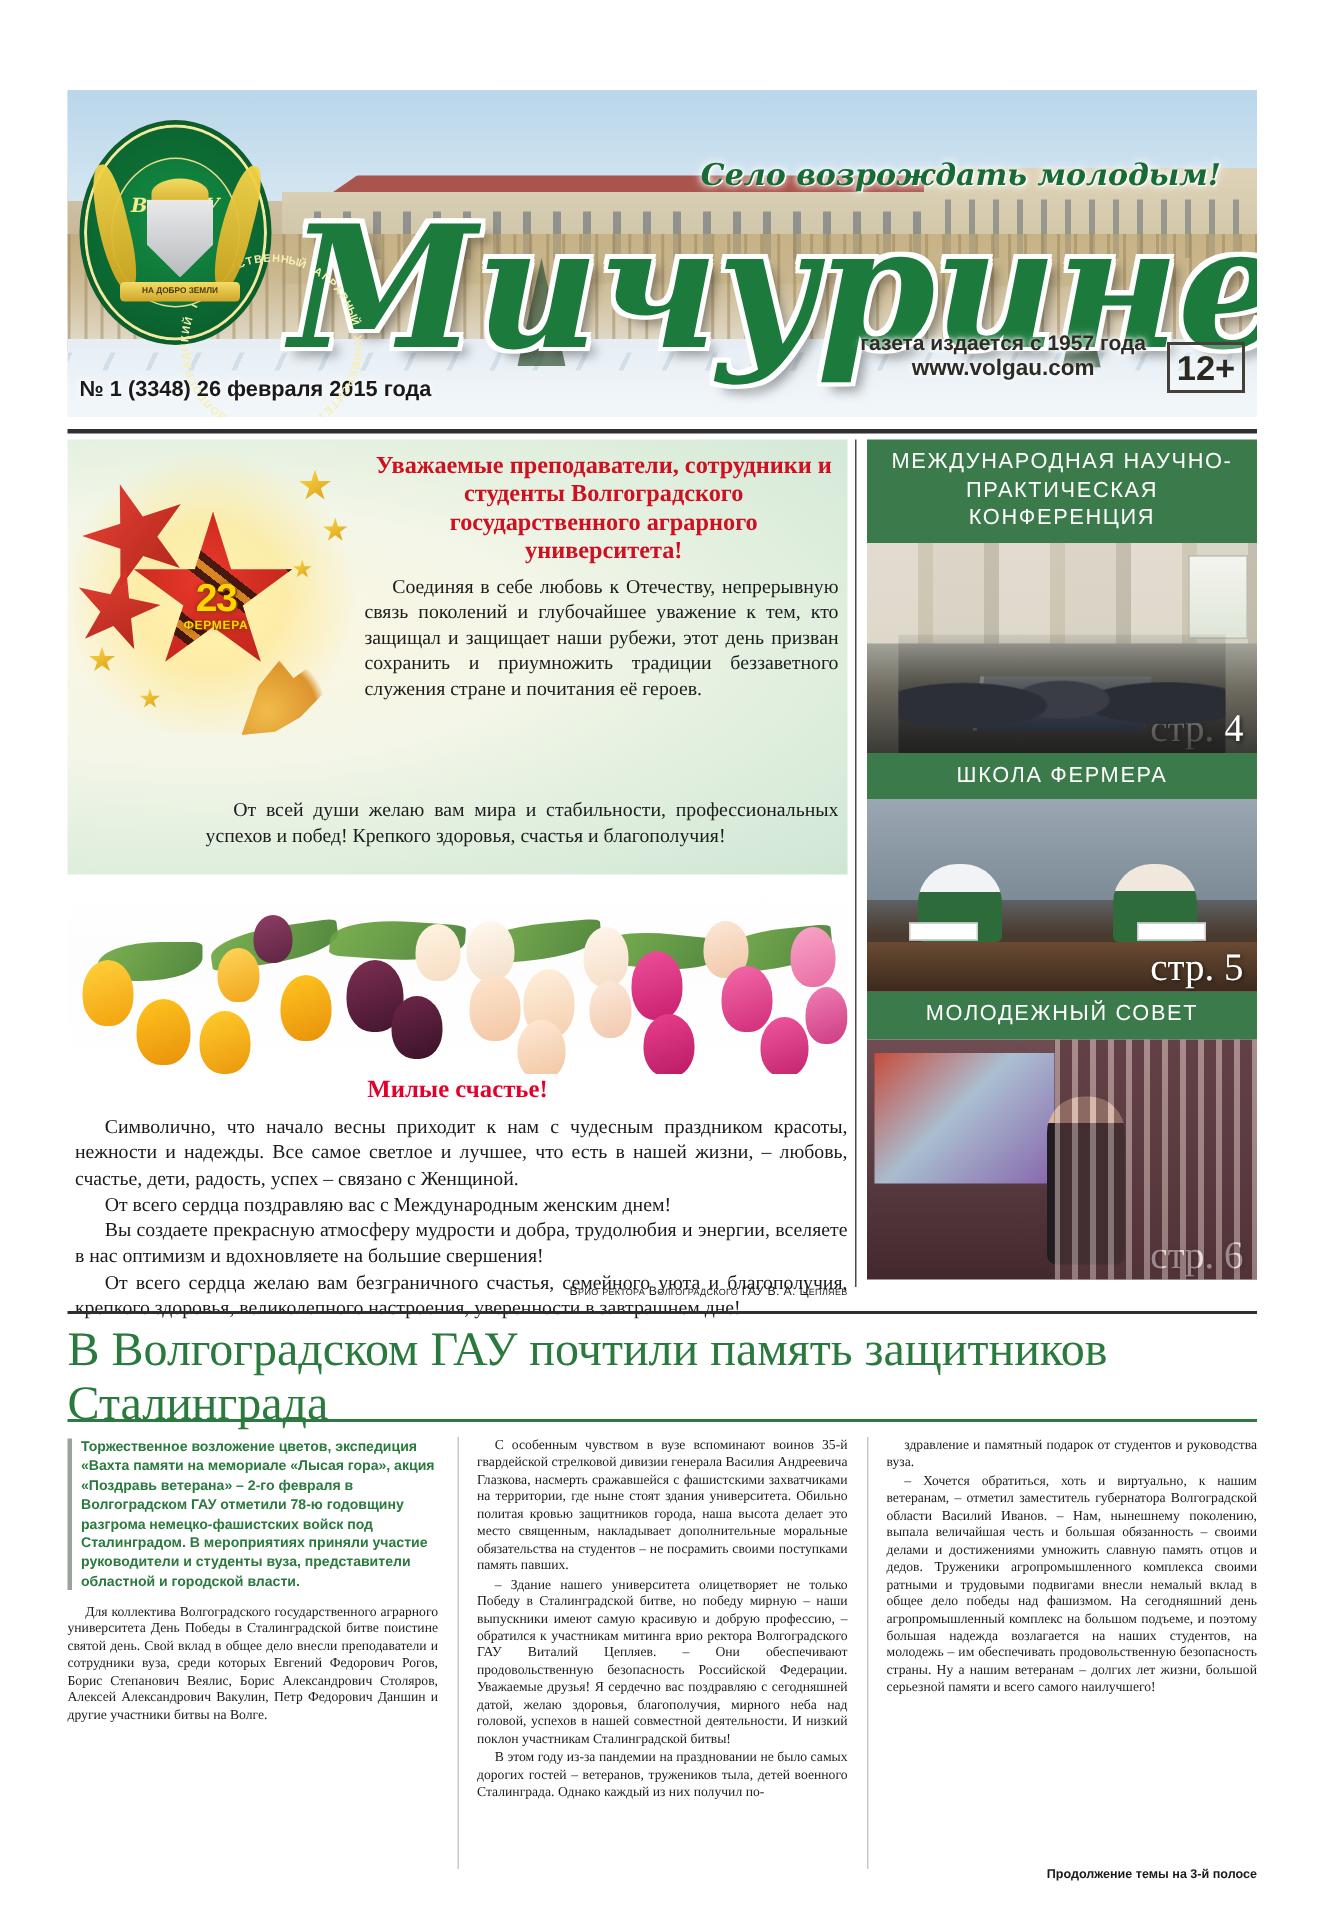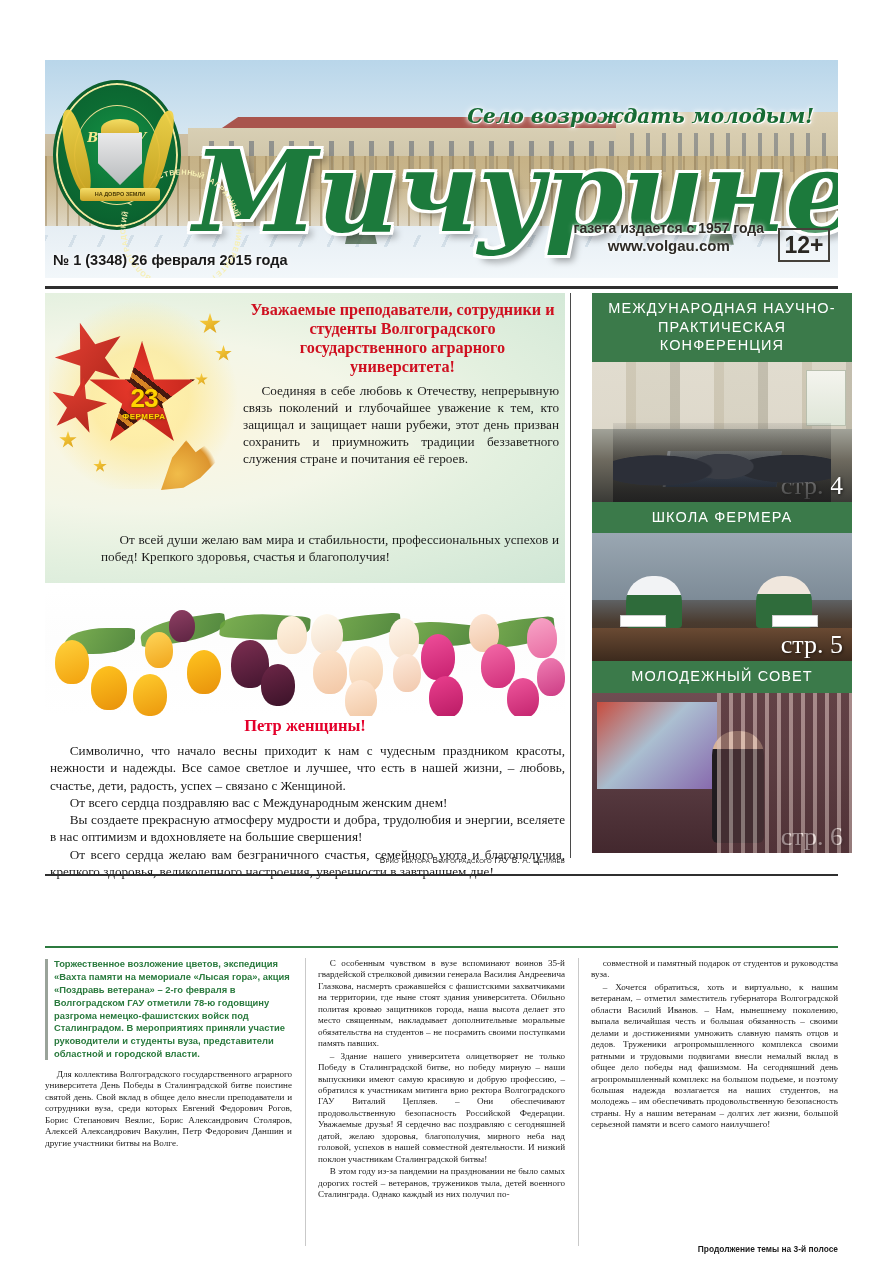--- a/index.html
+++ b/index.html
@@ -249,21 +249,21 @@
     position:absolute; left:198px; top:90px; width:316px;
     font-size:13.2px; line-height:1.28; color:#1c1c1c;
     text-align:justify; text-justify:inter-word;
   }
   .greet-body p{ text-indent:1.4em; margin-bottom:1px; }
   .greet-body2{
     position:absolute; left:56px; top:238px; width:458px;
     font-size:13.2px; line-height:1.3; color:#1c1c1c;
     text-align:justify;
   }
-  .greet-body2 p{ text-indent:1.4em; }
+  .greet-body2 p{ text-indent:1.4em;margin-left:36px; }
 
   
   .flowers{
     position:absolute; left:45px; top:588px; width:520px; height:128px;
     background: linear-gradient(to bottom,#ffffff 0%, #fdfdfd 40%, #ffffff 100%);
     overflow:hidden;
   }
   .tulip{ position:absolute; border-radius:50% 50% 45% 45%; }
   .tleaf{
     position:absolute; background: linear-gradient(120deg,#6fa83f,#3f7a2a);
@@ -281,21 +281,21 @@
     font-size:13.2px; line-height:1.31; color:#1a1a1a; text-align:justify;
   }
   .women-body p{ text-indent:1.5em; }
   .sign{
     position:absolute; left:45px; top:856px; width:520px; text-align:right;
     font-family:"Liberation Sans", sans-serif;
     font-size:8.2px; font-variant:small-caps; letter-spacing:.2px; color:#1a1a1a;
   }
 
   
-  .side{ position:absolute; left:592px; top:293px; width:260px; }
+  .side{ position:absolute; left:578px; top:293px; width:260px; }
   .side-band{
     background:#3b7a4a; color:#fff;
     font-family:"Liberation Sans", sans-serif;
     text-align:center; letter-spacing:1.1px;
     font-size:14.5px; line-height:1.28; padding:6px 4px 7px;
     font-weight:400;
   }
   .side-photo{ position:relative; width:260px; overflow:hidden; }
   .pg-label{
     position:absolute; right:9px; bottom:1px;
@@ -541,21 +541,21 @@
     <div class="tulip" style="left:348px;top:66px;width:28px;height:38px;background:linear-gradient(160deg,#fdeadb,#f1c8ad);"></div>
     <div class="tulip" style="left:376px;top:46px;width:34px;height:46px;background:linear-gradient(160deg,#ef4f9a,#c61f6e);"></div>
     <div class="tulip" style="left:384px;top:88px;width:34px;height:42px;background:linear-gradient(160deg,#ea3f8e,#b81a63);"></div>
     <div class="tulip" style="left:424px;top:26px;width:30px;height:38px;background:linear-gradient(160deg,#fde8d8,#f0c5a5);"></div>
     <div class="tulip" style="left:436px;top:56px;width:34px;height:44px;background:linear-gradient(160deg,#f46aa8,#cf2d79);"></div>
     <div class="tulip" style="left:462px;top:90px;width:32px;height:40px;background:linear-gradient(160deg,#ef579d,#c2236d);"></div>
     <div class="tulip" style="left:482px;top:30px;width:30px;height:40px;background:linear-gradient(160deg,#f8a6c8,#e86ba2);"></div>
     <div class="tulip" style="left:492px;top:70px;width:28px;height:38px;background:linear-gradient(160deg,#f07fb4,#cc3b84);"></div>
   </div>
 
-  <div class="women-title">Петр женщины!</div>
+  <div class="women-title">Милые счастье!</div>
   <div class="women-body">
     <p>Символично, что начало весны приходит к нам с чудесным праздником красоты, нежности и надежды. Все самое светлое и лучшее, что есть в нашей жизни, – любовь, счастье, дети, радость, успех – связано с Женщиной.</p>
     <p>От всего сердца поздравляю вас с Международным женским днем!</p>
     <p>Вы создаете прекрасную атмосферу мудрости и добра, трудолюбия и энергии, вселяете в нас оптимизм и вдохновляете на большие свершения!</p>
     <p>От всего сердца желаю вам безграничного счастья, семейного уюта и благополучия, крепкого здоровья, великолепного настроения, уверенности в завтрашнем дне!</p>
   </div>
   <div class="sign">Врио ректора Волгоградского ГАУ В. А. Цепляев</div>
 
   <div class="vrule" style="left:570px; top:293px; height:565px;"></div>
 
@@ -580,39 +580,40 @@
 
     <div class="side-band">МОЛОДЕЖНЫЙ СОВЕТ</div>
     <div class="side-photo ph3">
       <div class="ph3-person"></div>
       <div class="pg-label">стр. 6</div>
     </div>
   </div>
 
   <div class="rule rule-mid"></div>
 
+  <div class="headline">В Волгоградском ГАУ почтили память защитников Сталинграда</div>
 
   <div class="rule rule-green"></div>
 
   <div class="cols">
     <div class="coldiv" style="left:260px;"></div>
     <div class="coldiv" style="left:533px;"></div>
 
     <div class="col col1">
       <div class="lead">Торжественное возложение цветов, экспедиция «Вахта памяти на мемориале «Лысая гора», акция «Поздравь ветерана» – 2-го февраля в Волгоградском ГАУ отметили 78-ю годовщину разгрома немецко-фашистских войск под Сталинградом. В мероприятиях приняли участие руководители и студенты вуза, представители областной и городской власти.</div>
       <p>Для коллектива Волгоградского государственного аграрного университета День Победы в Сталинградской битве поистине святой день. Свой вклад в общее дело внесли преподаватели и сотрудники вуза, среди которых Евгений Федорович Рогов, Борис Степанович Веялис, Борис Александрович Столяров, Алексей Александрович Вакулин, Петр Федорович Даншин и другие участники битвы на Волге.</p>
     </div>
 
     <div class="col col2">
       <p>С особенным чувством в вузе вспоминают воинов 35-й гвардейской стрелковой дивизии генерала Василия Андреевича Глазкова, насмерть сражавшейся с фашистскими захватчиками на территории, где ныне стоят здания университета. Обильно политая кровью защитников города, наша высота делает это место священным, накладывает дополнительные моральные обязательства на студентов – не посрамить своими поступками память павших.</p>
       <p>– Здание нашего университета олицетворяет не только Победу в Сталинградской битве, но победу мирную – наши выпускники имеют самую красивую и добрую профессию, – обратился к участникам митинга врио ректора Волгоградского ГАУ Виталий Цепляев. – Они обеспечивают продовольственную безопасность Российской Федерации. Уважаемые друзья! Я сердечно вас поздравляю с сегодняшней датой, желаю здоровья, благополучия, мирного неба над головой, успехов в нашей совместной деятельности. И низкий поклон участникам Сталинградской битвы!</p>
       <p>В этом году из-за пандемии на праздновании не было самых дорогих гостей – ветеранов, тружеников тыла, детей военного Сталинграда. Однако каждый из них получил по-</p>
     </div>
 
     <div class="col col3">
-      <p>совместной и памятный подарок от студентов и руководства вуза.</p>
+      <p>здравление и памятный подарок от студентов и руководства вуза.</p>
       <p>– Хочется обратиться, хоть и виртуально, к нашим ветеранам, – отметил заместитель губернатора Волгоградской области Василий Иванов. – Нам, нынешнему поколению, выпала величайшая честь и большая обязанность – своими делами и достижениями умножить славную память отцов и дедов. Труженики агропромышленного комплекса своими ратными и трудовыми подвигами внесли немалый вклад в общее дело победы над фашизмом. На сегодняшний день агропромышленный комплекс на большом подъеме, и поэтому большая надежда возлагается на наших студентов, на молодежь – им обеспечивать продовольственную безопасность страны. Ну а нашим ветеранам – долгих лет жизни, большой серьезной памяти и всего самого наилучшего!</p>
     </div>
 
     <div class="contin">Продолжение темы на 3-й полосе</div>
   </div>
 
 </div>
 
 </body></html>

